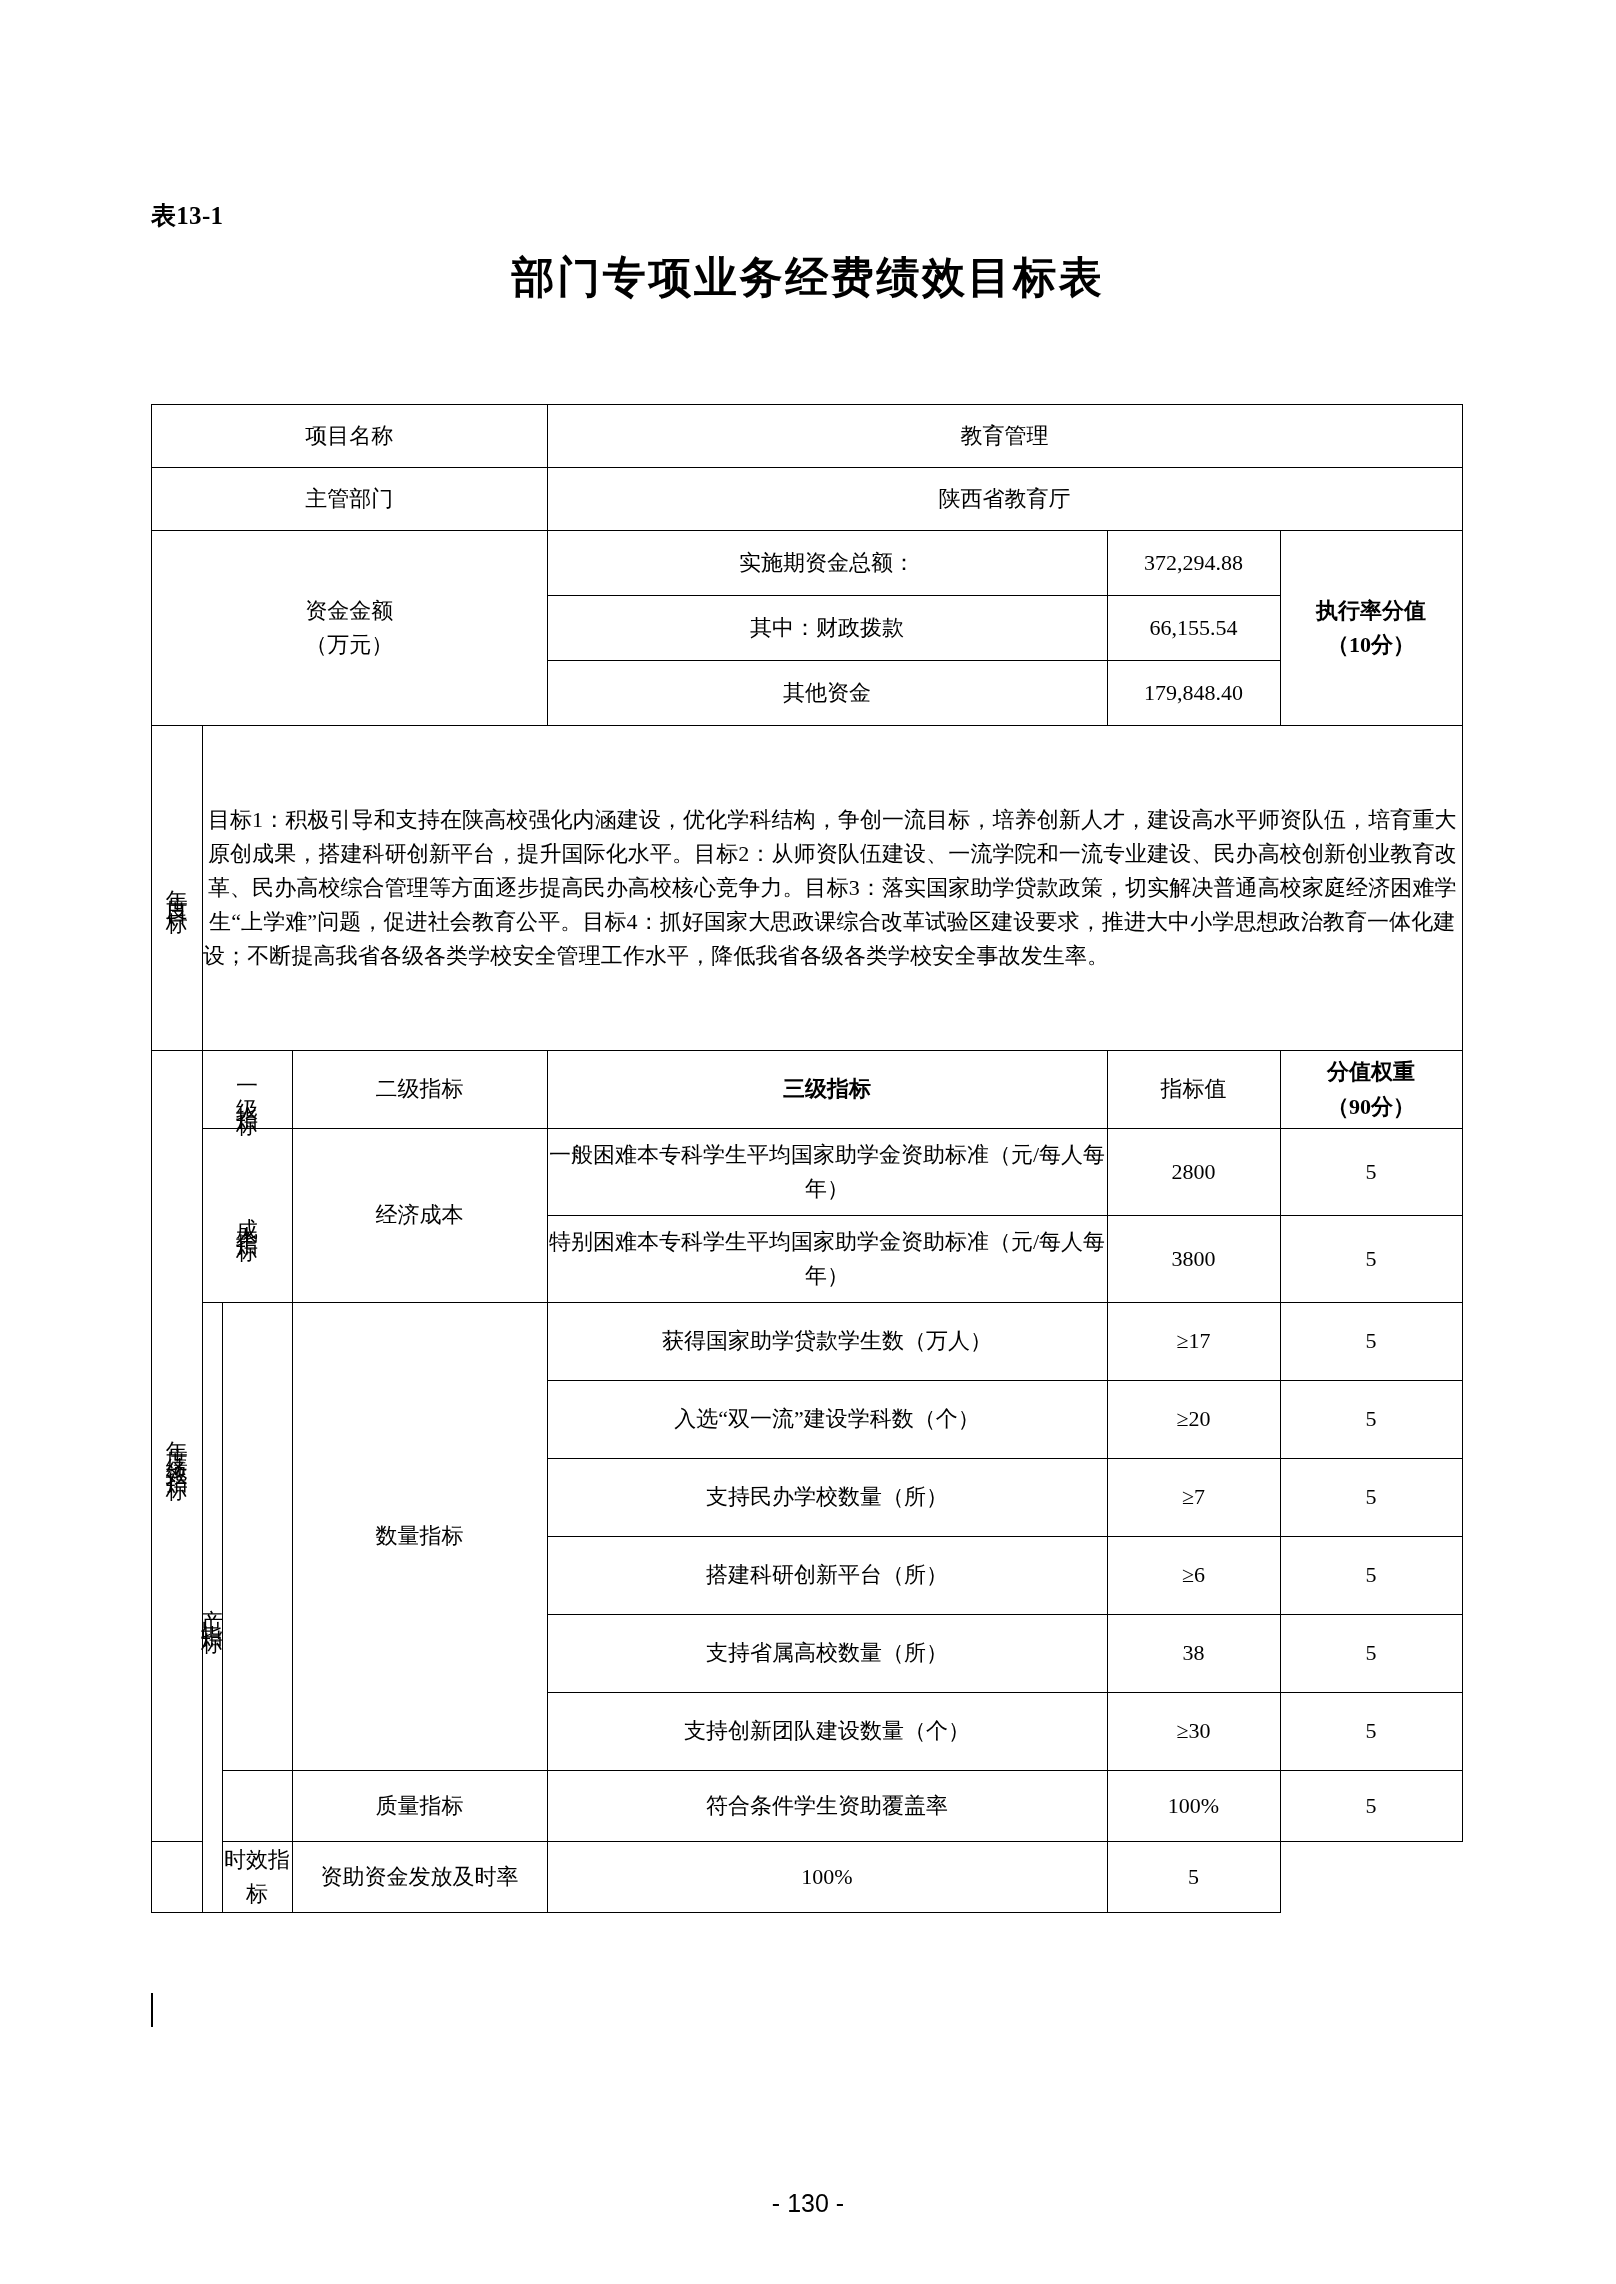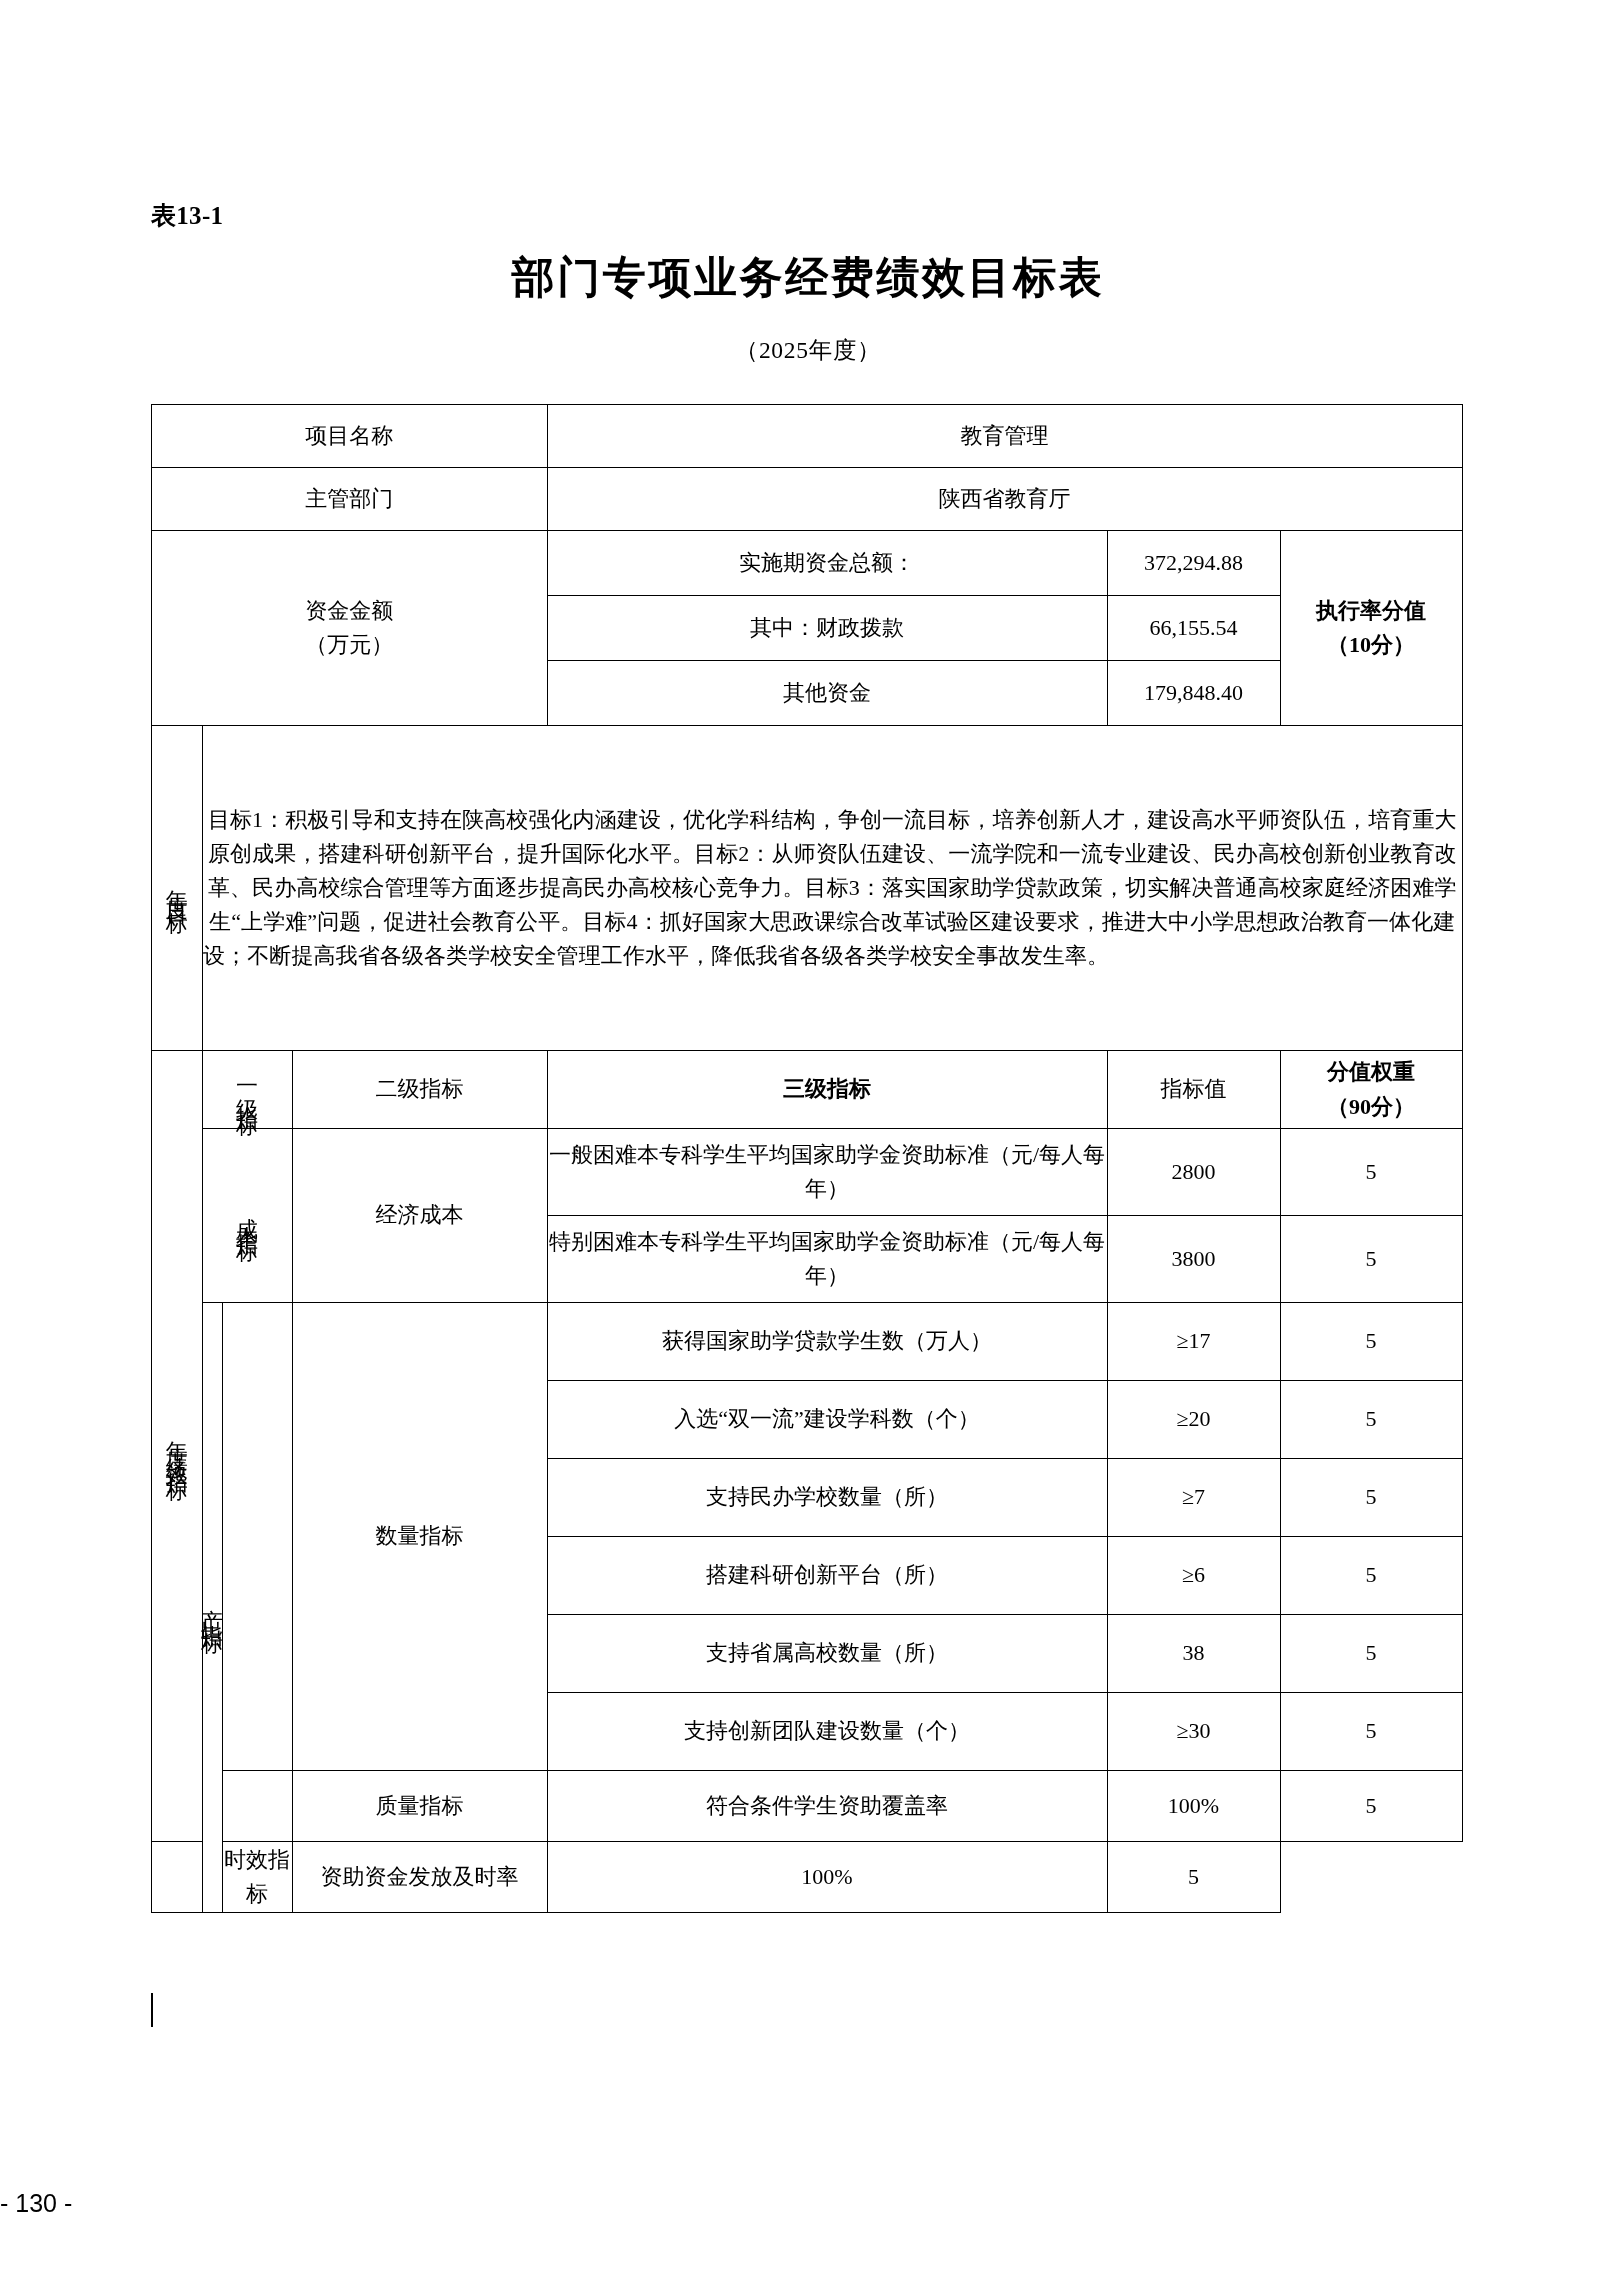--- a/index.html
+++ b/index.html
@@ -117,21 +117,21 @@
   .bold { font-weight: bold; }
 
   .num { font-size: 23.5px; }
 
   
   .page-number {
     position: absolute;
     left: 0;
     top: 2189px;
     width: 1616px;
-    text-align: left;
+    text-align: center;
     font-size: 25px;
     font-family: "Liberation Sans", sans-serif;
   }
 
   
   .left-rule {
     position: absolute;
     left: 151px;
     top: 1993px;
     width: 2px;
@@ -140,21 +140,20 @@
   }
 </style>
 </head>
 <body>
 
 <div class="page">
 
   <div class="table-label">表13-1</div>
 
   <div class="doc-title">部门专项业务经费绩效目标表</div>
-  <div class="doc-subtitle">（2025年度）</div>
 
   <table class="grid">
     <colgroup>
       <col style="width:51px">
       <col style="width:19.5px">
       <col style="width:70px">
       <col style="width:255px">
       <col style="width:560px">
       <col style="width:173px">
       <col style="width:182px">

